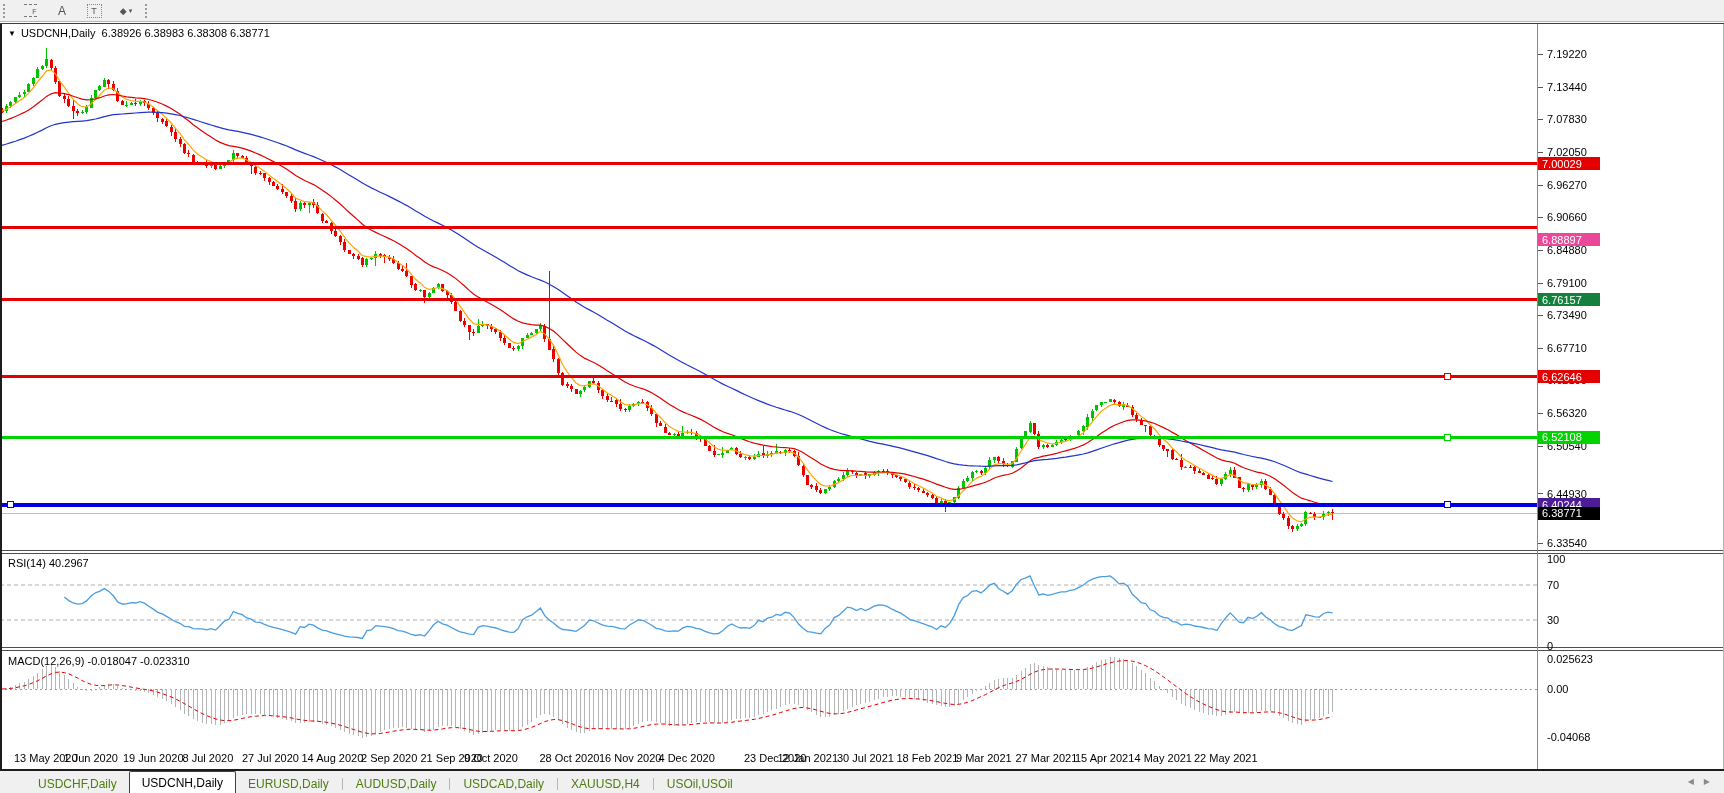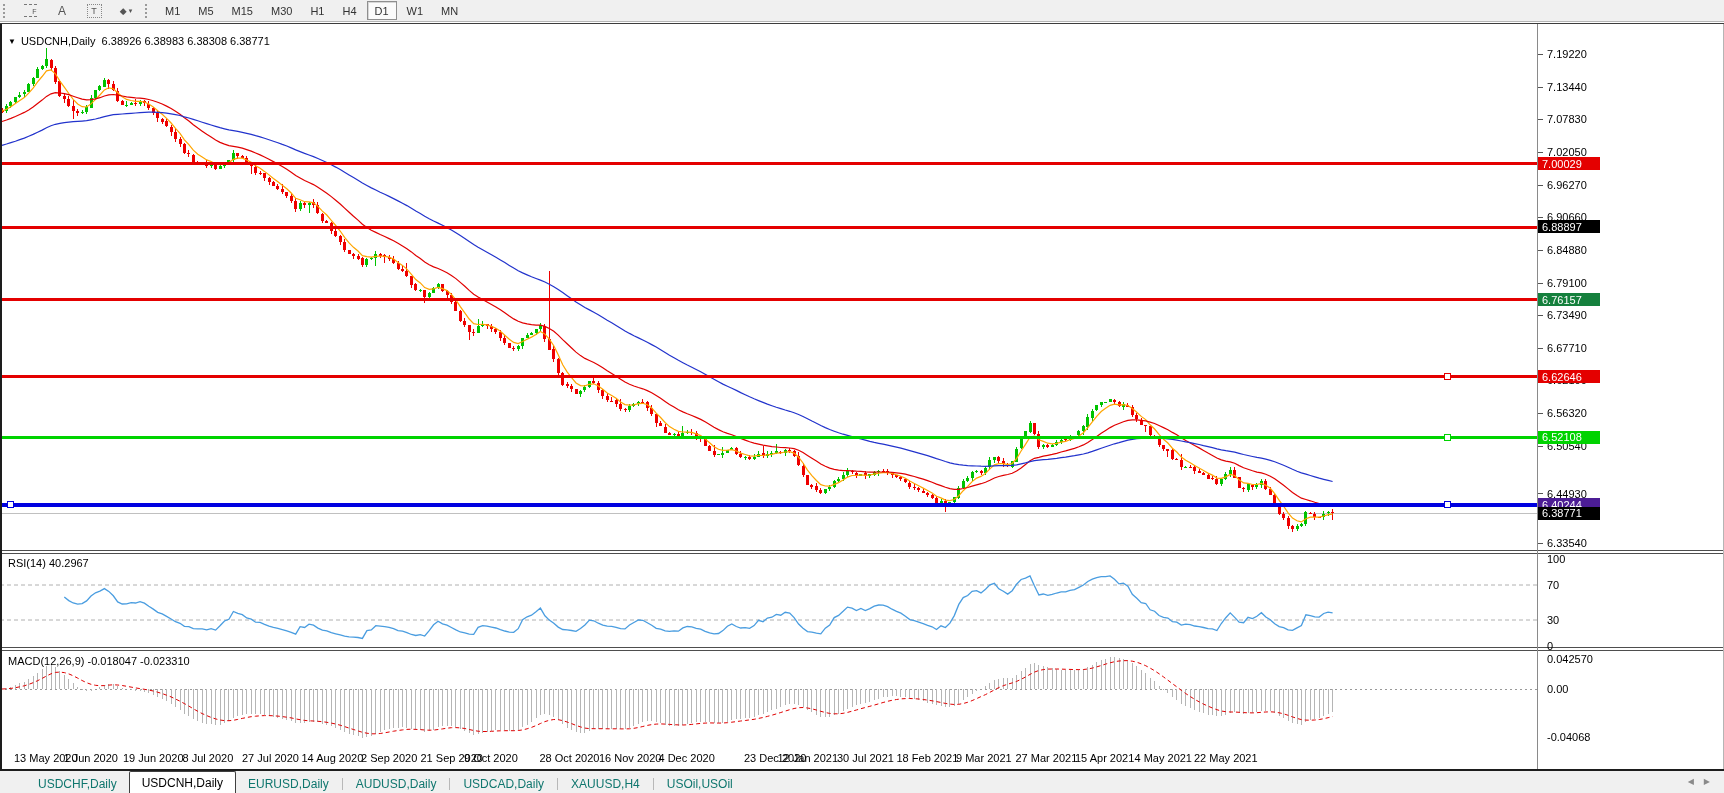--- a/index.html
+++ b/index.html
@@ -23,34 +23,34 @@
   #chartwin{position:absolute;left:0;top:21px;width:1724px;height:750px;background:#fff;}
   #topline1{position:absolute;left:0;top:21px;width:1724px;height:1px;background:#b5b5b5;}
   #topline2{position:absolute;left:0;top:23px;width:1724px;height:1px;background:#3c3c3c;}
   #leftborder{position:absolute;left:0;top:24px;width:2px;height:745px;background:#1d1d1d;}
   #rightborder{position:absolute;right:0;top:24px;width:1px;height:745px;background:#b5b5b5;}
   #axisline{position:absolute;left:1537px;top:24px;width:1px;height:745px;background:#8a8a8a;}
   #bottomline{position:absolute;left:0;top:769px;width:1724px;height:2px;background:#1d1d1d;}
   .splitter{position:absolute;left:0;width:1724px;height:4px;background:#fff;
             border-top:1px solid #4e4e4e;border-bottom:1px solid #4e4e4e;box-sizing:border-box;}
   svg{position:absolute;left:0;}
-  #chart-title{position:absolute;left:8px;top:27px;font-size:11px;color:#000;letter-spacing:0;margin-top:8px;}
+  #chart-title{position:absolute;left:8px;top:27px;font-size:11px;color:#000;letter-spacing:0;}
   #chart-title .tri{font-size:8px;margin-right:5px;vertical-align:1px;}
   .paneLabel{position:absolute;left:8px;font-size:11px;color:#000;}
   
   .tick{position:absolute;left:1538px;height:13px;font-size:11px;color:#000;display:flex;align-items:center;z-index:1;}
   .tick .dash{display:inline-block;width:5px;height:1px;background:#555;margin-right:4px;}
   .plabel{position:absolute;left:1538px;width:62px;height:13px;font-size:11px;color:#fff;z-index:3;
           display:flex;align-items:center;padding-left:4px;box-sizing:border-box;}
   .sideLbl{position:absolute;left:1547px;font-size:11px;color:#000;z-index:1;}
   .dateLbl{position:absolute;top:752px;font-size:11px;color:#000;white-space:nowrap;}
   
   #tabstrip{position:absolute;left:0;top:771px;width:1724px;height:22px;background:#f0f0f0;
             display:flex;align-items:flex-end;padding-left:26px;box-sizing:border-box;}
-  .tab{height:18px;padding:0 12px;display:flex;align-items:center;font-size:12px;color:#0f766e;
+  .tab{height:18px;padding:0 12px;display:flex;align-items:center;font-size:12px;color:#4d7c0f;
        white-space:nowrap;position:relative;}
   .tab.active{height:21px;background:#fff;color:#000;border:1px solid #3f3f3f;border-bottom:none;
               border-radius:2px 2px 0 0;z-index:2;}
   .tabsep{width:1px;height:12px;background:#b8b8b8;margin:0 1px 3px 1px;}
   .tabArrows{position:absolute;right:14px;top:6px;display:flex;gap:10px;}
   .tabArrows span{font-size:8px;color:#8a8a8a;}
 </style>
 </head>
 <body>
 
@@ -67,31 +67,20 @@
         </div>
         <div class="toolbtn">
           <span class="tbox">T</span>
         </div>
         <div class="toolbtn">
           <span style="font-size:9px;color:#555">◆</span>
           <span class="caret">▾</span>
         </div>
       </div>
     <div class="grip"></div>
-    <div id="tfGroup" style="display: flex;">
-        <div class="tfbtn">M1</div>
-        <div class="tfbtn">M5</div>
-        <div class="tfbtn">M15</div>
-        <div class="tfbtn">M30</div>
-        <div class="tfbtn">H1</div>
-        <div class="tfbtn">H4</div>
-        <div class="tfbtn active">D1</div>
-        <div class="tfbtn">W1</div>
-        <div class="tfbtn">MN</div>
-      </div>
   </div>
 
   <div id="chartwin"></div>
   <div id="topline1"></div>
   <div id="topline2"></div>
 
   <svg id="svg-main" width="1537" height="526" style="top:24px" shape-rendering="crispEdges">
       <line x1="0" y1="489.1" x2="1537" y2="489.1" stroke="#c0c0c0" stroke-width="1"></line>
       <line x1="2.0" y1="83.8" x2="2.0" y2="89.3" stroke="#ee0000" stroke-width="1"></line>
       <rect x="0.5" y="86.6" width="3" height="1.0" fill="#ee0000"></rect>
@@ -1041,31 +1030,31 @@
       <div class="tick" style="top:276.5px"><span class="dash"></span>6.79100</div>
       <div class="tick" style="top:308.5px"><span class="dash"></span>6.73490</div>
       <div class="tick" style="top:341.5px"><span class="dash"></span>6.67710</div>
       <div class="tick" style="top:373.5px"><span class="dash"></span>6.62100</div>
       <div class="tick" style="top:406.5px"><span class="dash"></span>6.56320</div>
       <div class="tick" style="top:439.5px"><span class="dash"></span>6.50540</div>
       <div class="tick" style="top:487px"><span class="dash"></span>6.44930</div>
       <div class="tick" style="top:504.5px"><span class="dash"></span>6.39150</div>
       <div class="tick" style="top:536.5px"><span class="dash"></span>6.33540</div>
       <div class="plabel" style="top:157.0px;background:#e40000">7.00029</div>
-      <div class="plabel" style="top:220px;background:#000000">6.88897</div>
+      <div class="plabel" style="top:233px;background:#ec4899">6.88897</div>
       <div class="plabel" style="top:293.3px;background:#15803d">6.76157</div>
       <div class="plabel" style="top:370.4px;background:#e40000">6.62646</div>
       <div class="plabel" style="top:430.5px;background:#00d300">6.52108</div>
       <div class="plabel" style="top:498.2px;background:#4c1d95">6.40244</div>
       <div class="plabel" style="top:506.6px;background:#000000">6.38771</div>
       <div class="sideLbl" style="top:552.8px">100</div>
       <div class="sideLbl" style="top:579.0px">70</div>
       <div class="sideLbl" style="top:614.0px">30</div>
       <div class="sideLbl" style="top:640.3px">0</div>
-      <div class="sideLbl" style="top:653.0px">0.042570</div>
+      <div class="sideLbl" style="top:653.0px">0.025623</div>
       <div class="sideLbl" style="top:683.0px">0.00</div>
       <div class="sideLbl" style="top:730.6px">-0.04068</div>
     </div>
   <div id="dates">
       <div class="dateLbl" style="left:14px">13 May 2020</div>
       <div class="dateLbl" style="left:63.5px">1 Jun 2020</div>
       <div class="dateLbl" style="left:123.0px">19 Jun 2020</div>
       <div class="dateLbl" style="left:182.5px">8 Jul 2020</div>
       <div class="dateLbl" style="left:242.0px">27 Jul 2020</div>
       <div class="dateLbl" style="left:301.5px">14 Aug 2020</div>

